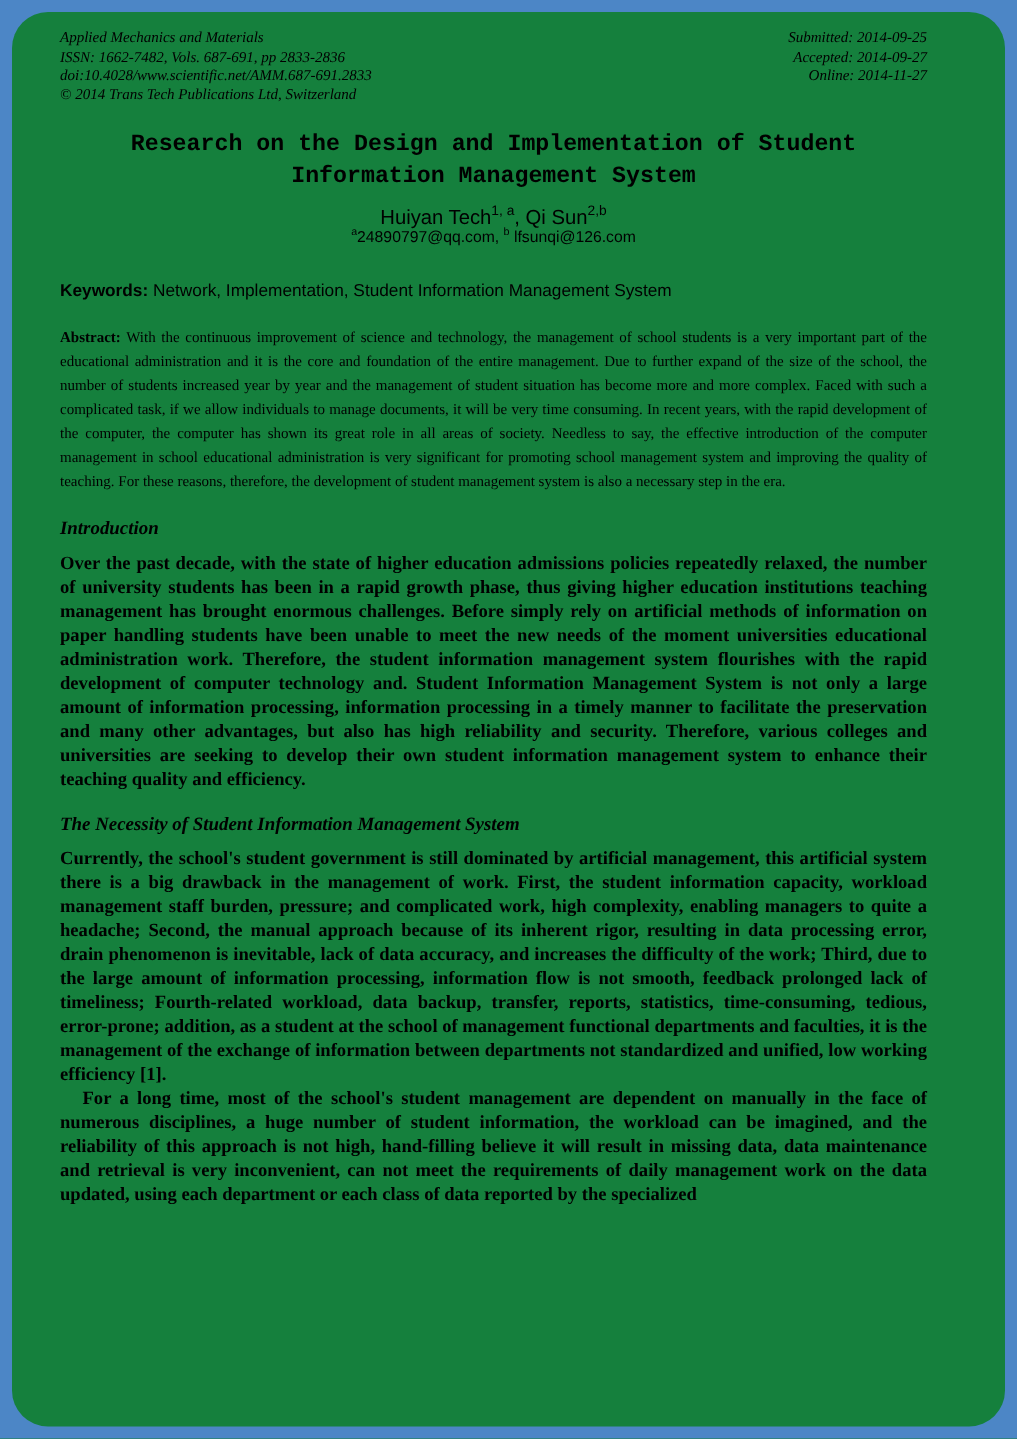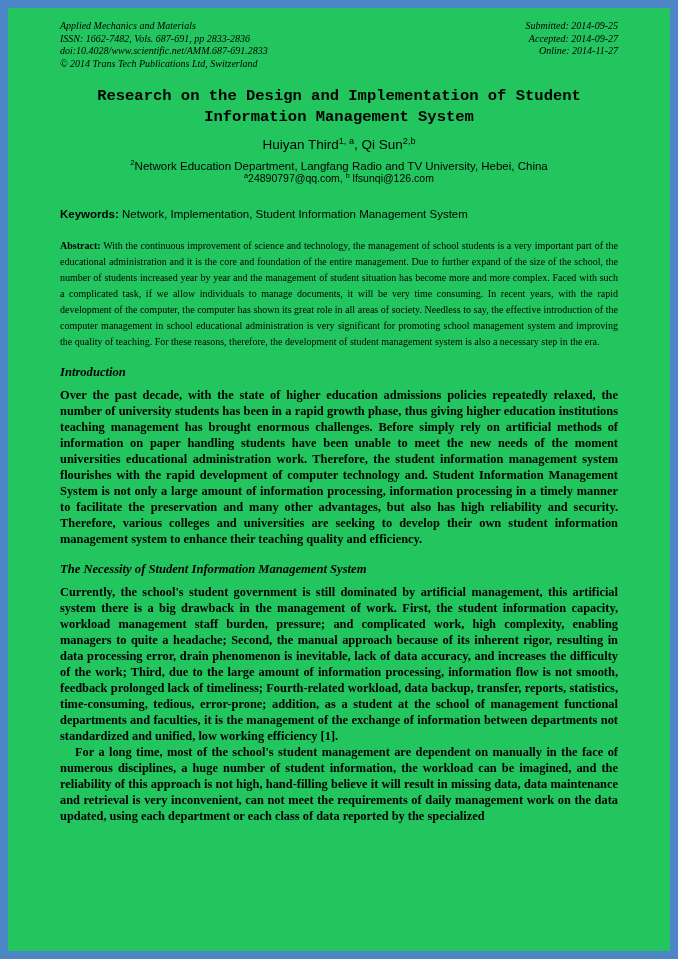--- a/index.html
+++ b/index.html
@@ -7,24 +7,25 @@
     width: 678px;
     height: 959px;
     background: #4c86c6;
     position: relative;
     font-family: "Liberation Serif", serif;
     color: #000;
   }
   .page {
     position: absolute;
     left: 8px; top: 8px; right: 8px; bottom: 8px;
-    background: #22c55e;
+    background: #15803d;
     box-sizing: border-box;
-    padding: 12px 52px 0 52px;
+    padding: 12px 52px 0 32px;
     overflow: hidden;
+    border-radius: 24px;
   }
   .hdr {
     display: flex;
     justify-content: space-between;
     font-style: italic;
     font-size: 10px;
     line-height: 12.5px;
   }
   .hdr-left div, .hdr-right div { white-space: nowrap; }
   .hdr-right { text-align: right; }
@@ -100,24 +101,23 @@
     </div>
     <div class="hdr-right">
       <div>Submitted: 2014-09-25</div>
       <div>Accepted: 2014-09-27</div>
       <div>Online: 2014-11-27</div>
     </div>
   </div>
 
   <h1 class="title">Research on the Design and Implementation of Student Information Management System</h1>
 
-  <div class="authors"><span>Huiyan Third</span><sup>1, a</sup><span>, </span><span>Qi Sun</span><sup>2,b</sup></div>
+  <div class="authors"><span>Huiyan Tech</span><sup>1, a</sup><span>, </span><span>Qi Sun</span><sup>2,b</sup></div>
 
 
-  <div class="affil"><sup>2</sup><span>Network Education Department, Langfang Radio and TV University, Hebei, China</span></div>
 
   <div class="emails"><sup>a</sup><span>24890797@qq.com,</span> <sup>b</sup> <span>lfsunqi@126.com</span></div>
 
   <p class="keywords"><b>Keywords:</b> <span>Network, Implementation, Student Information Management System</span></p>
 
   <p class="abstract"><b>Abstract:</b> <span>With the continuous improvement of science and technology, the management of school students is a very important part of the educational administration and it is the core and foundation of the entire management. Due to further expand of the size of the school, the number of students increased year by year and the management of student situation has become more and more complex. Faced with such a complicated task, if we allow individuals to manage documents, it will be very time consuming. In recent years, with the rapid development of the computer, the computer has shown its great role in all areas of society. Needless to say, the effective introduction of the computer management in school educational administration is very significant for promoting school management system and improving the quality of teaching. For these reasons, therefore, the development of student management system is also a necessary step in the era.</span></p>
 
   <h2 class="sec-heading">Introduction</h2>
 
   <p class="body-par">Over the past decade, with the state of higher education admissions policies repeatedly relaxed, the number of university students has been in a rapid growth phase, thus giving higher education institutions teaching management has brought enormous challenges. Before simply rely on artificial methods of information on paper handling students have been unable to meet the new needs of the moment universities educational administration work. Therefore, the student information management system flourishes with the rapid development of computer technology and. Student Information Management System is not only a large amount of information processing, information processing in a timely manner to facilitate the preservation and many other advantages, but also has high reliability and security. Therefore, various colleges and universities are seeking to develop their own student information management system to enhance their teaching quality and efficiency.</p>

